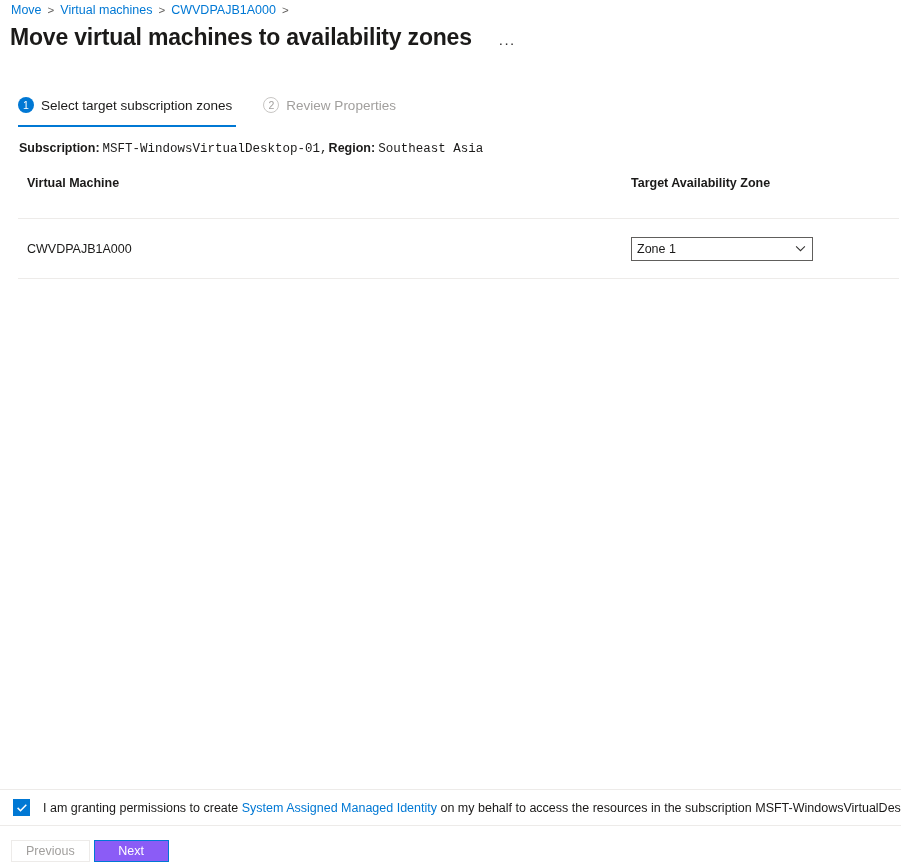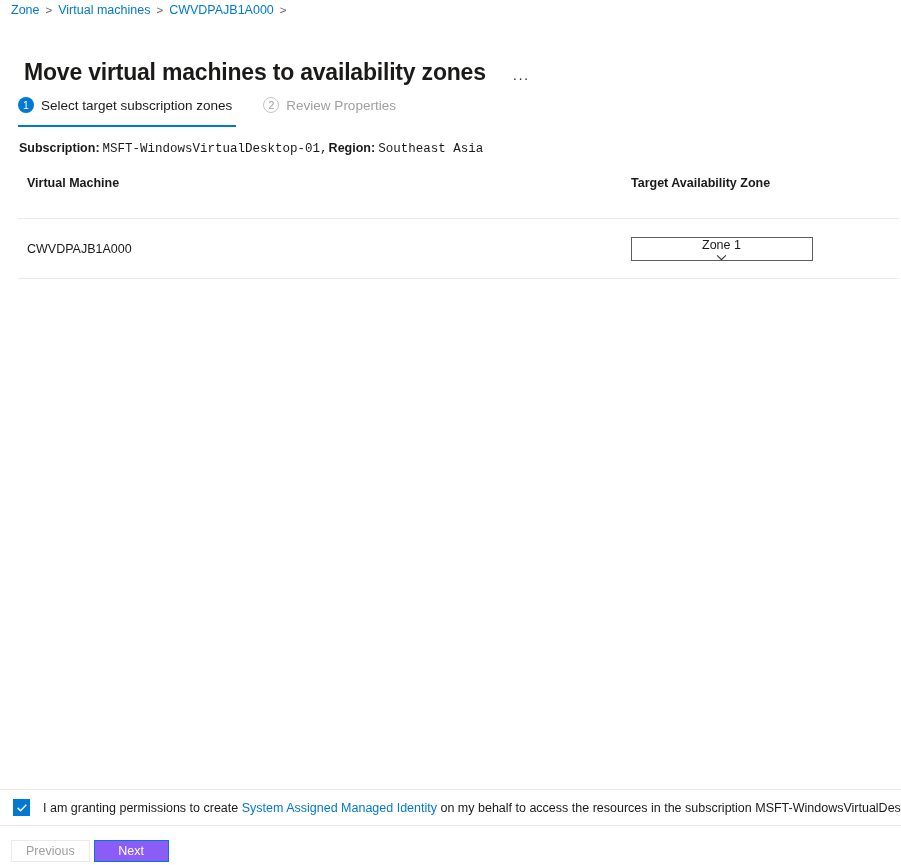--- a/index.html
+++ b/index.html
@@ -36,24 +36,23 @@
   .bc-sep {
     color: #605e5c;
     margin: 0 6px;
     font-size: 11.5px;
   }
 
   
   .title-row {
     position: absolute;
     top: 23px;
-    left: 24px;
+    left: 10px;
     display: flex;
     align-items: flex-end;
-    margin-top: 35px;
   }
   .page-title {
     font-size: 23px;
     font-weight: 600;
     letter-spacing: -0.2px;
     color: #1b1a19;
     line-height: 28px;
   }
   .ellipsis-btn {
     margin-left: 24px;
@@ -160,21 +159,20 @@
     border: 1px solid #605e5c;
     background: #ffffff;
     display: flex;
     align-items: center;
     justify-content: space-between;
     font-size: 12.5px;
     color: #1b1a19;
     padding: 0 6px 0 5px;
     box-sizing: border-box;
     cursor: pointer;
-    flex-direction: column;
   }
   .chev {
     width: 11px;
     height: 11px;
     flex: 0 0 auto;
     display: block;
   }
   .chev svg { display: block; }
 
   
@@ -246,21 +244,21 @@
   .btn-next {
     background: #8b5cf6;
     color: #ffffff;
     border: 1px solid #0078d4;
   }
 </style>
 </head>
 <body>
 
 <div class="breadcrumb">
-  <span class="bc-link">Zone</span>
+  <span class="bc-link">Move</span>
   <span class="bc-sep">&gt;</span>
   <span class="bc-link">Virtual machines</span>
   <span class="bc-sep">&gt;</span>
   <span class="bc-link">CWVDPAJB1A000</span>
   <span class="bc-sep">&gt;</span>
 </div>
 
 <div class="title-row">
   <div class="page-title">Move virtual machines to availability zones</div>
   <div class="ellipsis-btn">...</div>

